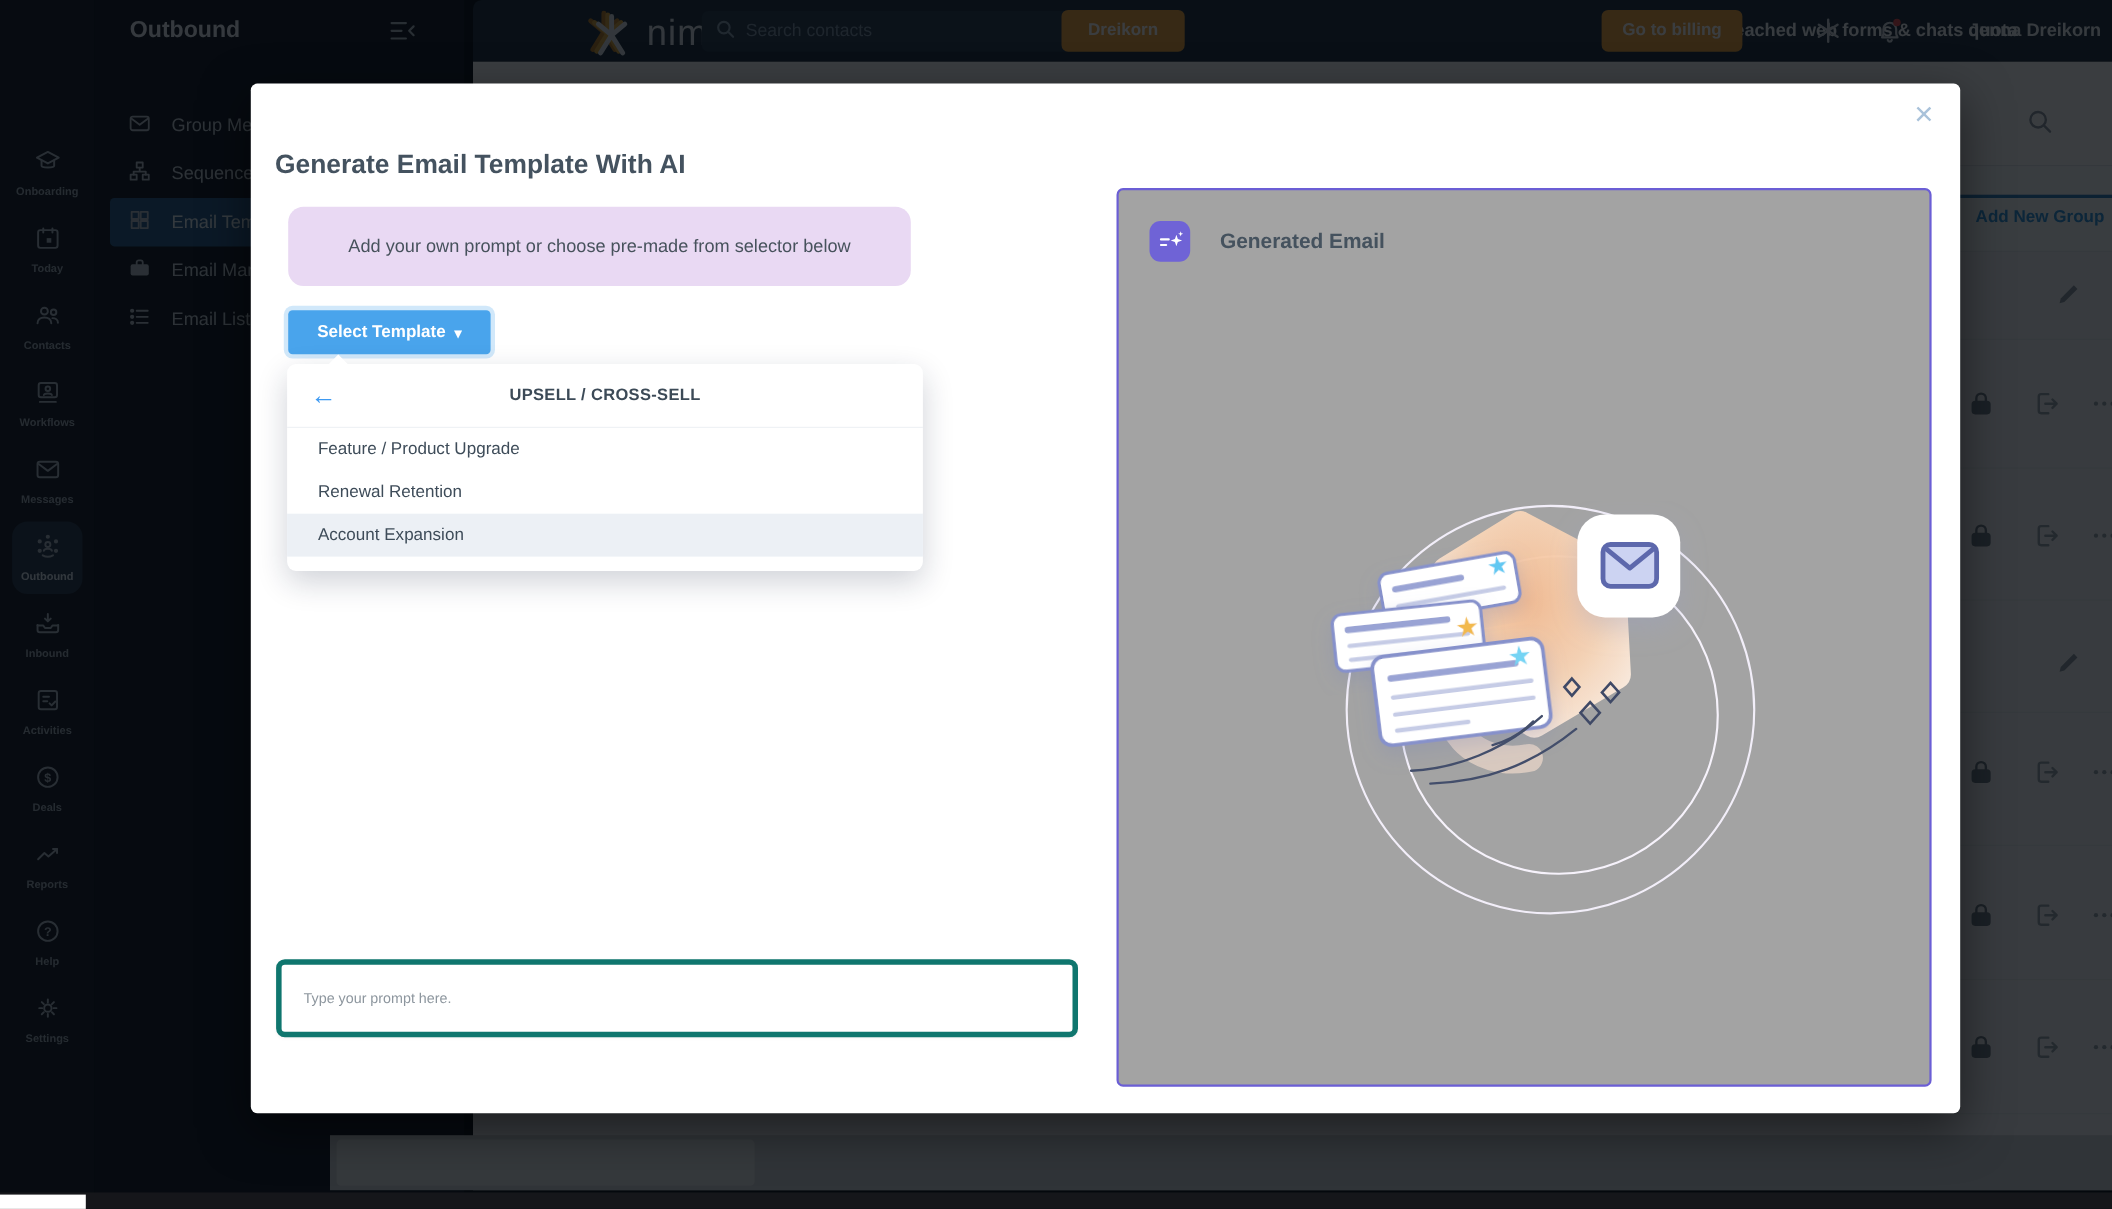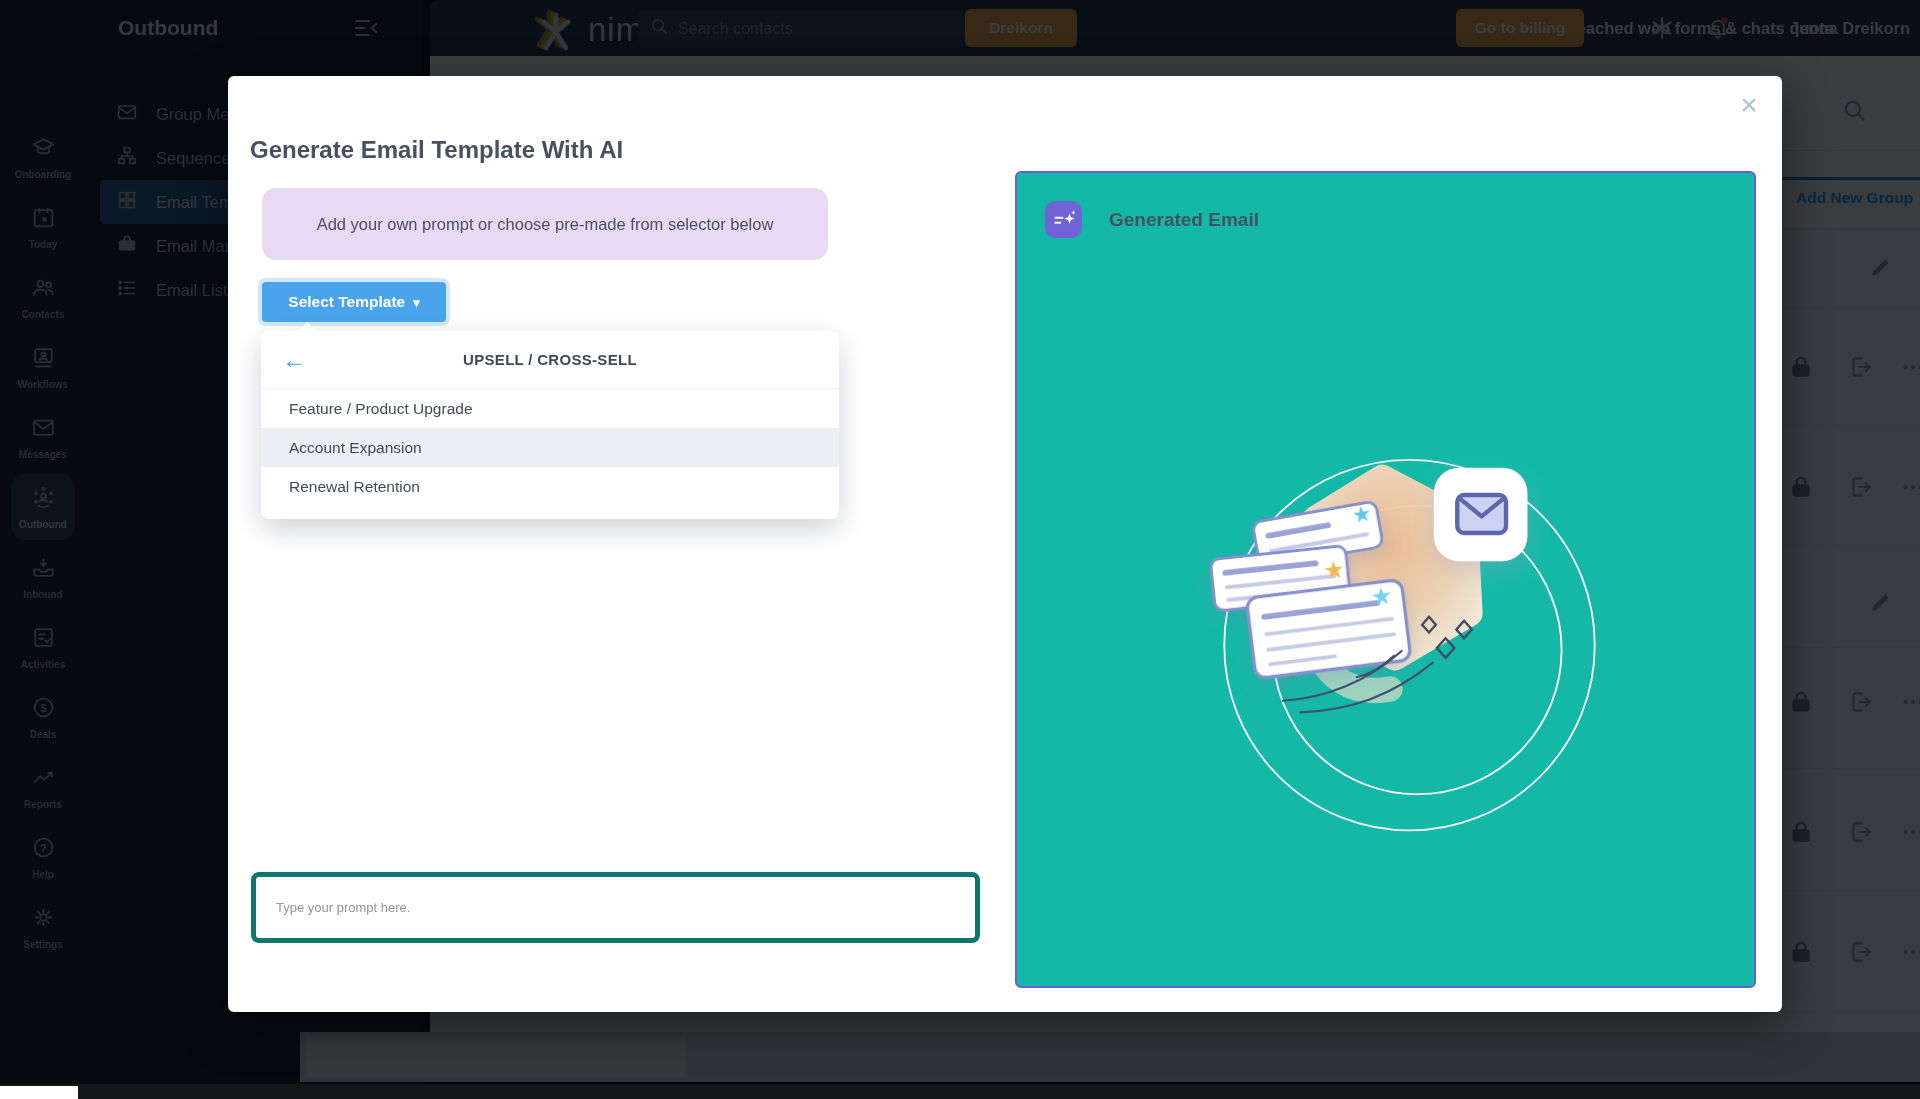--- a/index.html
+++ b/index.html
@@ -75,21 +75,21 @@
   .dd-header { position:relative; height:58px; display:flex; align-items:center; border-bottom:1px solid #eef1f4; }
   .dd-back { position:absolute; left:18px; top:14px; width:30px; height:30px; display:flex; align-items:center; justify-content:center; color:#3e9af2; font-size:24px; cursor:pointer; }
   .dd-title { width:100%; text-align:center; font-size:15px; font-weight:700; color:#3c4a57; letter-spacing:0.3px; }
   .dd-item { height:39px; display:flex; align-items:center; padding-left:28px; font-size:15.5px; color:#3e4c59; cursor:pointer; }
   .dd-item.hl { background:#ecf0f5; }
   .dd-pad { height:13px; }
   .m-prompt { position:absolute; left:23px; top:796px; width:729px; height:71px; border:5px solid #0f766e; border-radius:8px; padding:0 20px; font-size:13px; color:#3e4c59; font-family:"Liberation Sans",sans-serif; outline:none; box-shadow:0 1px 3px rgba(0,0,0,0.04); }
   .m-prompt::placeholder { color:#8d969e; }
 
   
-  .gen-panel { position:absolute; left:787px; top:95px; width:741px; height:817px; border:2px solid #6b5ed5; border-radius:6px; background:#14b8a6; }
+  .gen-panel { position:absolute; left:787px; top:95px; width:741px; height:817px; border:2px solid #6b5ed5; border-radius:6px; background:#a3a3a3; }
   .gen-head { position:absolute; left:28px; top:28px; display:flex; align-items:center; gap:27px; }
   .gen-ic { width:37px; height:37px; background:#6f63d6; border-radius:10px; display:flex; align-items:center; justify-content:center; }
   .gen-title { font-size:19px; font-weight:700; color:#45525e; }
   .illu { position:absolute; left:133px; top:282px; }
 </style>
 </head>
 <body>
 
 <div class="app">
 
@@ -418,22 +418,22 @@
       <span class="caret">▾</span>
     </button>
 
     <div class="dropdown">
       <div class="dd-notch"></div>
       <div class="dd-header">
         <div class="dd-back">←</div>
         <div class="dd-title">UPSELL / CROSS-SELL</div>
       </div>
       <div class="dd-item">Feature / Product Upgrade</div>
+      <div class="dd-item">Renewal Retention</div>
       <div class="dd-item hl">Account Expansion</div>
-      <div class="dd-item">Renewal Retention</div>
       <div class="dd-pad"></div>
     </div>
 
     <input class="m-prompt" placeholder="Type your prompt here." style="">
 
     <div class="gen-panel">
       <div class="gen-head">
         <div class="gen-ic">
           <svg width="28" height="28" viewBox="0 0 36 36" fill="none">
             <path d="M7 15h9M7 21.5h6" stroke="#fff" stroke-width="2.6" stroke-linecap="round"></path>

